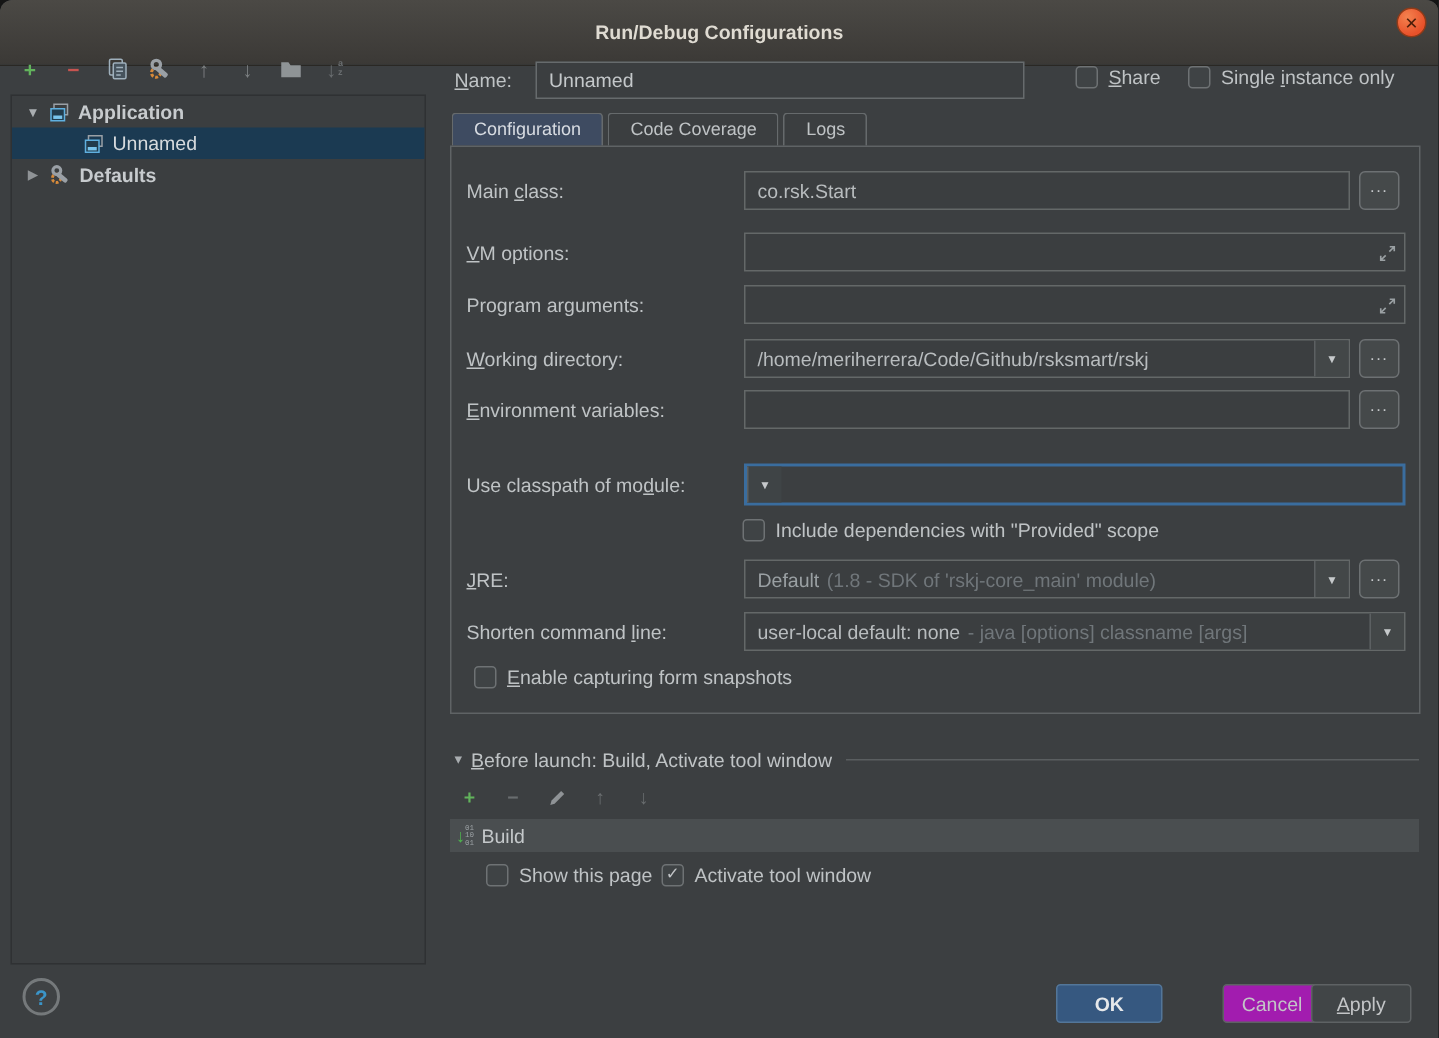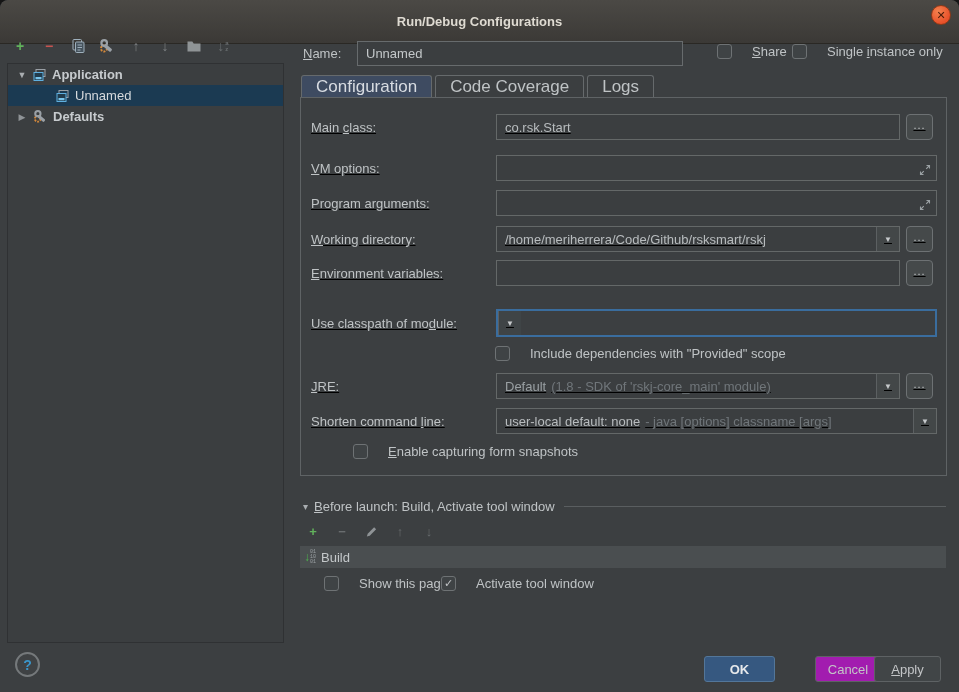--- a/index.html
+++ b/index.html
@@ -27,34 +27,34 @@
   .trow .ticon { margin:0 5px 0 4px; display:flex; }
   .trow.bold { font-weight:bold; }
   .trow.selected { background:#1b3a52; color:#d6dadd; }
   .trow.selected .ticon { margin-left:48px; }
 
   
   .lbl-txt { font-size:13px; color:#bfc3c5; }
   .mn { text-decoration:underline; }
   .name-label { position:absolute; left:303px; top:16px; }
   .name-input { position:absolute; left:357px; top:11px; width:326px; height:25px; background:#3b3e40; border:1px solid #676b6d; color:#c4c8ca; font-size:13px; padding:0 8px; font-family:inherit; outline:none; }
-  .cb-row { display:inline-flex; gap:20px; cursor:pointer; }
+  .cb-row { display:inline-flex; gap:7px; cursor:pointer; }
   .cb { width:15px; height:15px; background:#3f4345; border:1px solid #6e7274; border-radius:3px; display:flex; align-items:center; justify-content:center; flex:none; }
   .cb .ck { color:#c2c5c7; font-size:11px; font-weight:bold; line-height:1; }
   .share-cb { position:absolute; left:717px; top:14px; }
   .single-cb { position:absolute; left:792px; top:14px; }
 
   
   .tabs { position:absolute; left:301px; top:45px; display:flex; align-items:flex-end; }
-  .tab { height:23px; line-height:21px; padding:0 14px; font-size:17px; color:#bfc3c5; background:#3b3e40; border:1px solid #666a6c; border-bottom:none; border-radius:3px 3px 0 0; margin-right:3px; cursor:pointer; }
+  .tab { height:23px; line-height:21px; padding:0 14px; font-size:12px; color:#bfc3c5; background:#3b3e40; border:1px solid #666a6c; border-bottom:none; border-radius:3px 3px 0 0; margin-right:3px; cursor:pointer; }
   .tab.active { background:#3e4b61; color:#d8dce2; }
 
   
   .panel { position:absolute; left:300px; top:67px; width:647px; height:379px; border:1px solid #5f6365; background:#3c3f41; }
-  .frow { position:absolute; left:10px; display:flex; align-items:center; height:26px;text-decoration:underline; }
+  .frow { position:absolute; left:10px; display:flex; align-items:center; height:26px; }
   .frow .flabel { width:185px; flex:none; font-size:13px; color:#bfc3c5; }
   .tfield { height:26px; background:#3b3e40; border:1px solid #646868; color:#b8bcbe; font-size:13px; padding:0 8px; font-family:inherit; outline:none; }
   .w410 { width:404px; } .w441 { width:441px; }
   .relf { position:relative; display:flex; align-items:center; }
   .exp-ic { position:absolute; right:6px; top:7px; }
   .browse { width:27px; height:26px; margin-left:6px; background:#45494a; border:1px solid #6d7173; border-radius:4px; color:#c6c9cb; font-size:11px; letter-spacing:1px; display:flex; align-items:center; justify-content:center; padding-bottom:5px; cursor:pointer; }
   .combo { height:26px; background:#3b3e40; border:1px solid #646868; display:flex; align-items:stretch; }
   .combo-text { flex:1; display:flex; align-items:center; padding:0 8px; font-size:13px; color:#b8bcbe; overflow:hidden; white-space:nowrap; }
   .combo-arrow { width:23px; border-left:1px solid #5c6062; display:flex; align-items:center; justify-content:center; color:#c6c9cb; font-size:8px; cursor:pointer; background:#434748; }
   .combo.focused { height:28px; border:2px solid #3a6d9e; background:#3c3f41; }
@@ -278,21 +278,21 @@
           <span class="combo-text">
               <span>user-local default: none</span>
               <span class="dim">- java [options] classname [args]</span>
             </span>
           <span class="combo-arrow">
               <span>▼</span>
             </span>
         </span>
       </div>
 
-      <label class="cb-row" style="position:absolute; left:15px; top:346px;margin-left:37px;">
+      <label class="cb-row" style="position:absolute; left:15px; top:346px;">
         <span class="cb"></span>
         <span class="lbl-txt"><span></span><span class="mn">E</span><span>nable capturing form snapshots</span></span>
       </label>
     </div>
 
     <div class="bl-header">
       <span class="sarr">▾</span>
       <span class="lbl-txt"><span class="mn">B</span><span>efore launch: Build, Activate tool window</span></span>
       <span class="hline"></span>
     </div>

